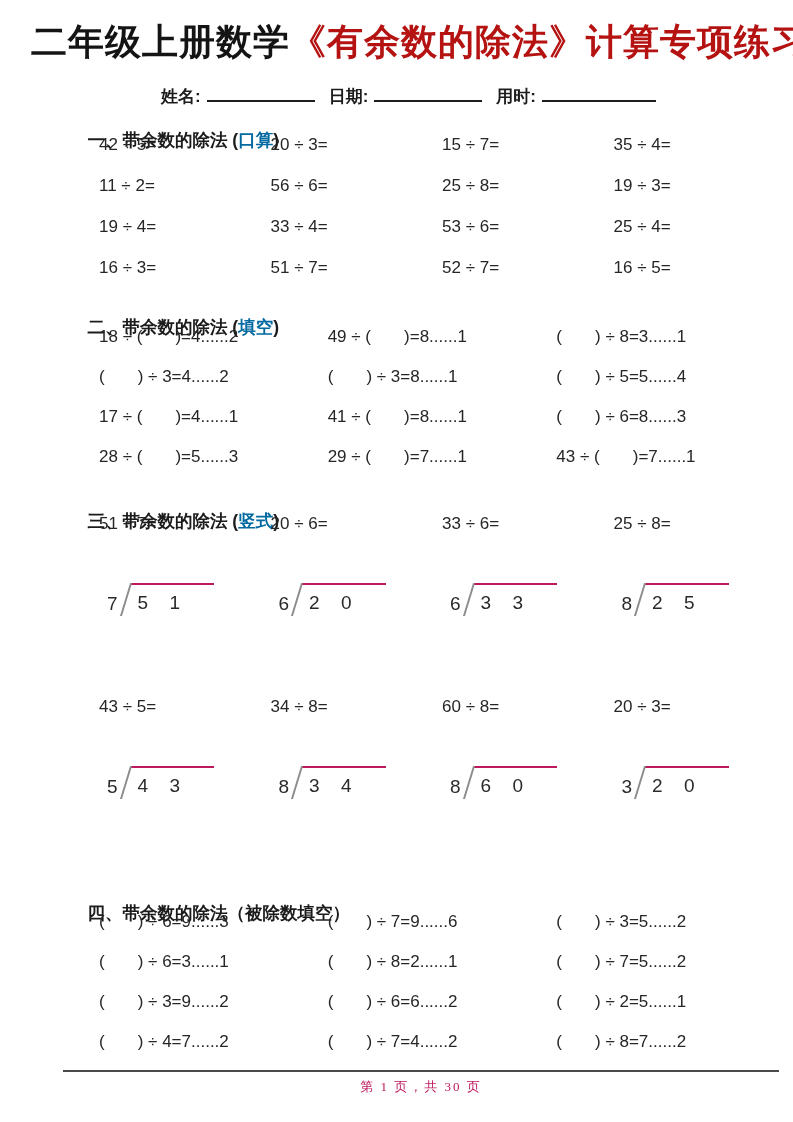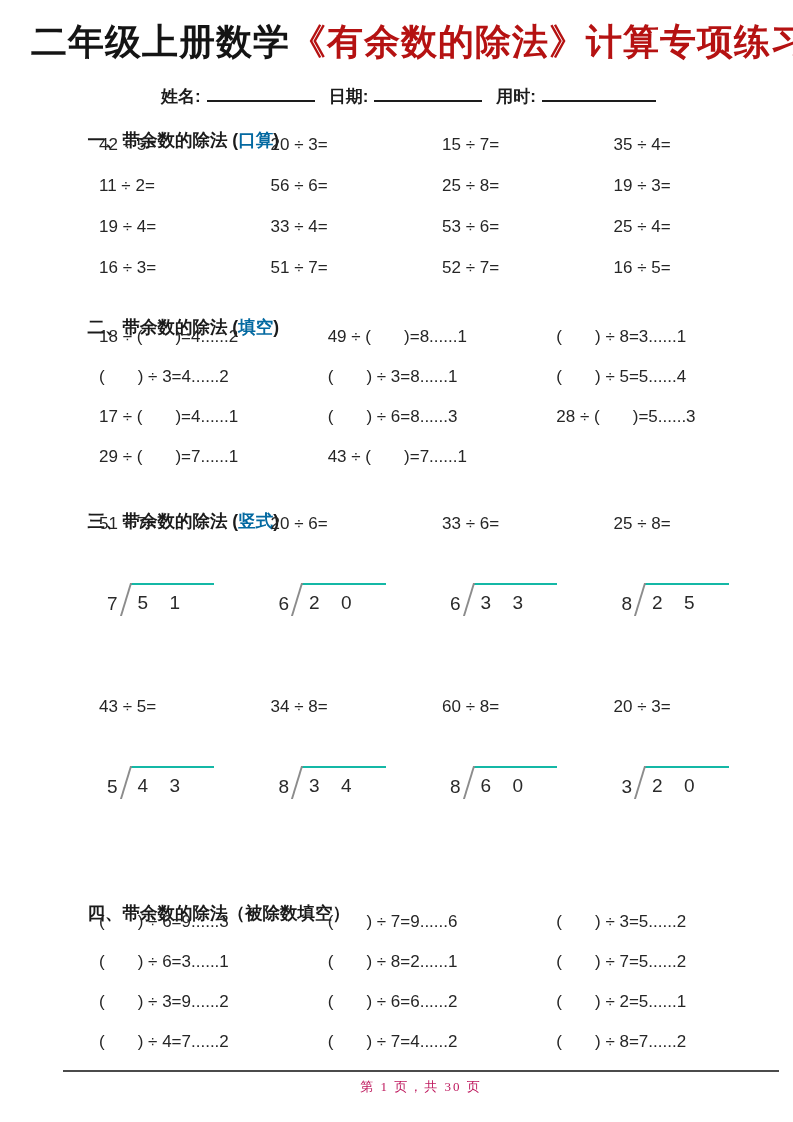--- a/index.html
+++ b/index.html
@@ -45,21 +45,21 @@
   
   .ld-row{position:absolute;left:84px;width:686px;display:grid;grid-template-columns:repeat(4,1fr);}
   .ld-cell{display:inline-flex;align-items:stretch;height:38px;font-size:19px;color:#2a2a2a;}
   .ld-divisor{align-self:flex-end;padding-bottom:4px;}
   .ld-slash{width:13px;position:relative;}
   .ld-slash::after{
     content:"";position:absolute;top:2px;bottom:3px;left:7px;width:2px;
     background:#8c8c8c;transform:skewX(-17deg);
   }
   .ld-dividend{
-    border-top:2px solid #14b8a6;margin-top:2px;
+    border-top:2px solid #be185d;margin-top:2px;
     padding:7px 26px 0 7px;letter-spacing:8px;white-space:pre;text-align:center;
   }
   
   .footer{
     position:absolute;top:1070px;left:40px;width:716px;
     border-top:2px solid #4b4b4b;text-align:center;padding-top:6px;
     font-family:"Liberation Serif","DejaVu Serif",serif;
     font-size:13px;color:#be185d;letter-spacing:2px;
   }
 </style>
@@ -104,20 +104,21 @@
   </div>
 
   <div class="grid g3 rows40" style="top:317px;">
     <div class="cell">18 ÷ (       )=4......2</div>
     <div class="cell">49 ÷ (       )=8......1</div>
     <div class="cell">(       ) ÷ 8=3......1</div>
     <div class="cell">(       ) ÷ 3=4......2</div>
     <div class="cell">(       ) ÷ 3=8......1</div>
     <div class="cell">(       ) ÷ 5=5......4</div>
     <div class="cell">17 ÷ (       )=4......1</div>
+    <div class="cell">41 ÷ (       )=8......1</div>
     <div class="cell">(       ) ÷ 6=8......3</div>
     <div class="cell">28 ÷ (       )=5......3</div>
     <div class="cell">29 ÷ (       )=7......1</div>
     <div class="cell">43 ÷ (       )=7......1</div>
   </div>
 
   <div class="sec-head" style="top:488px;">
     <span>三、带余数的除法 (</span><span class="tag">竖式</span><span>)</span>
   </div>
 

